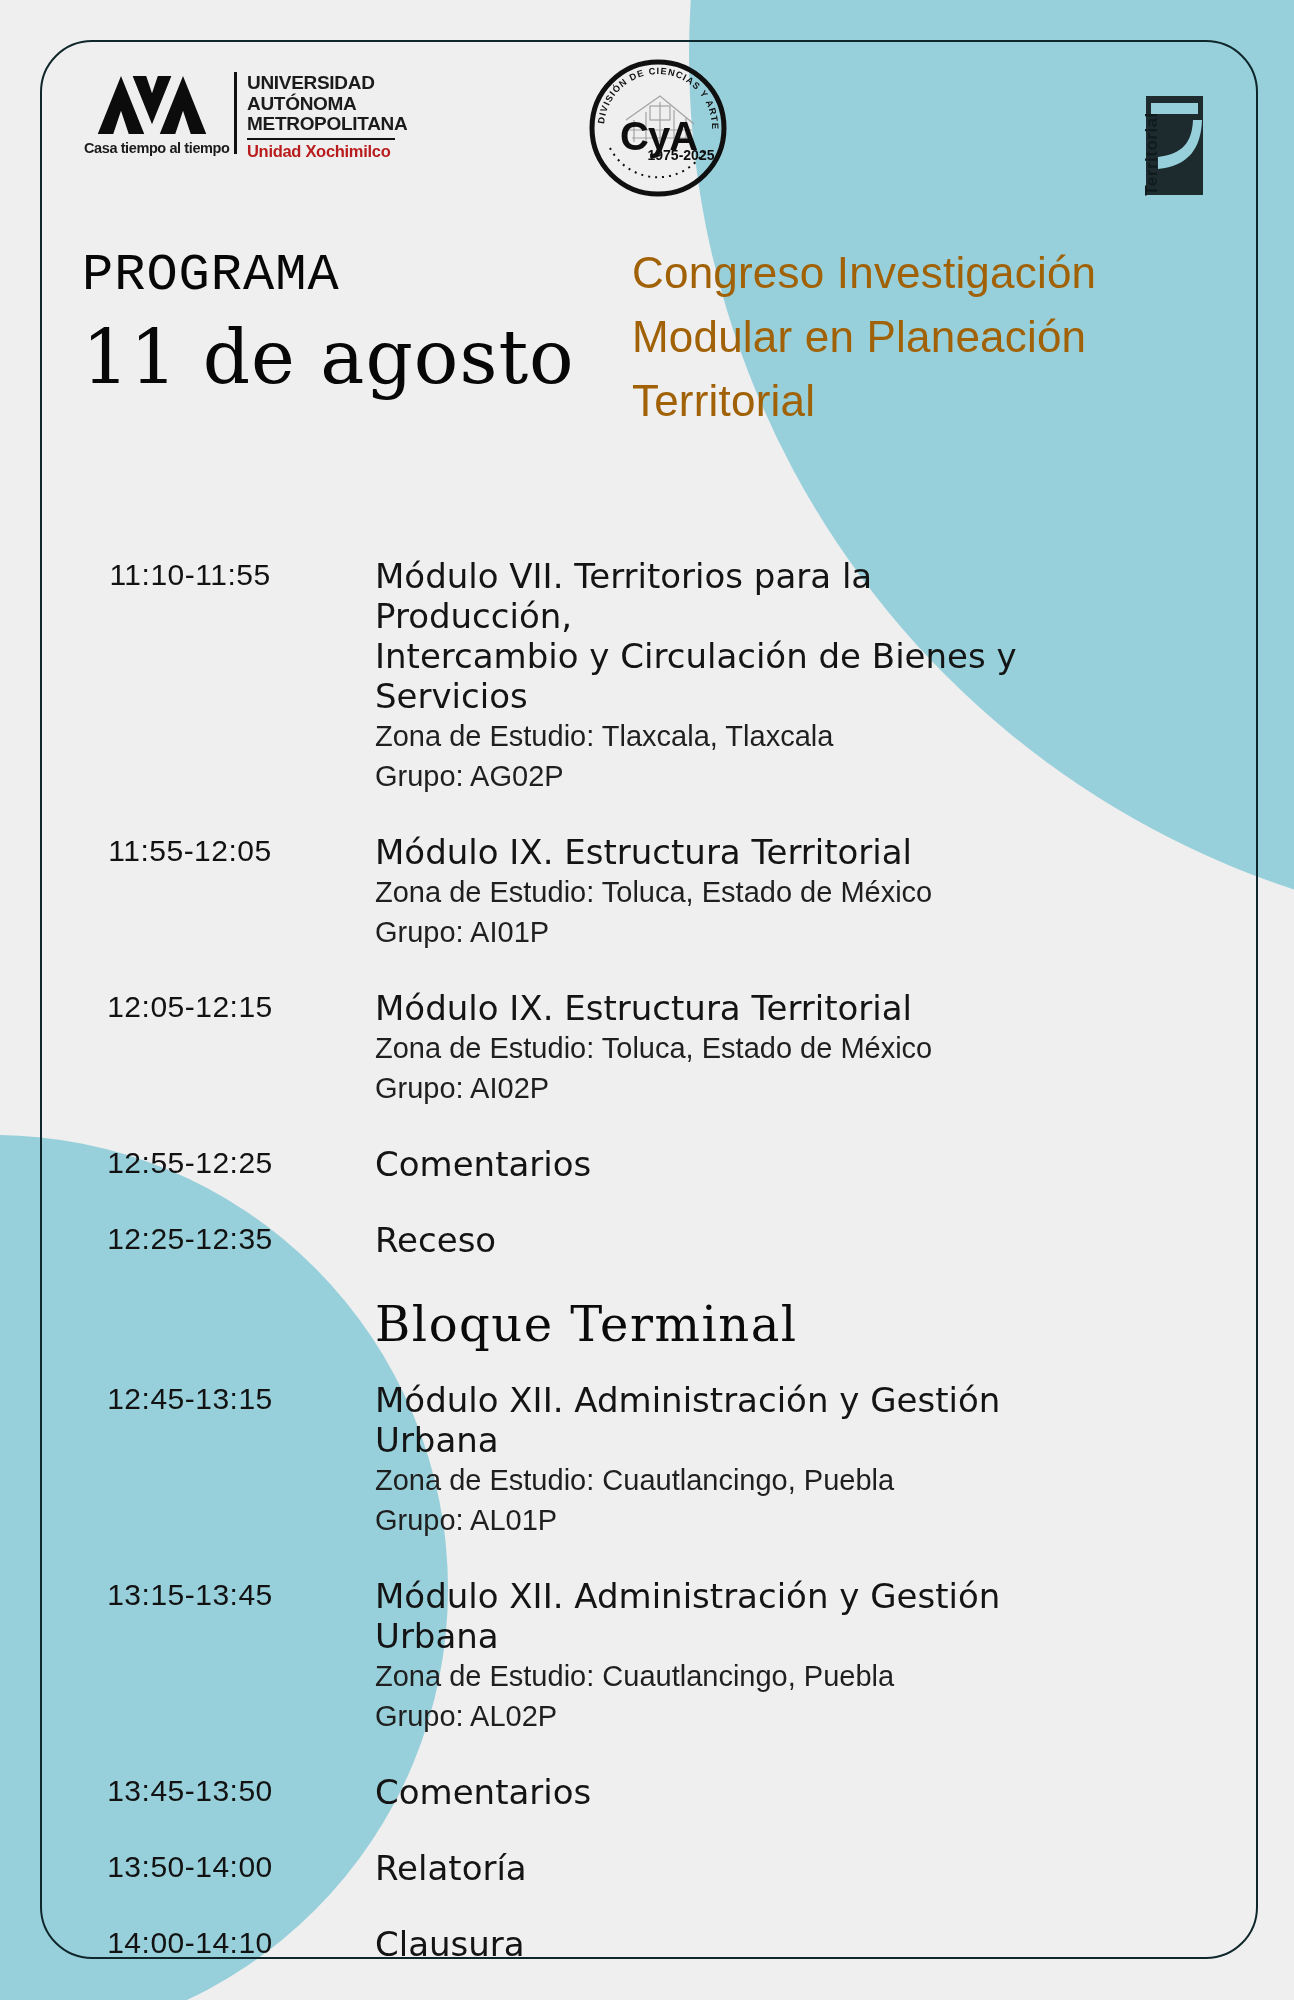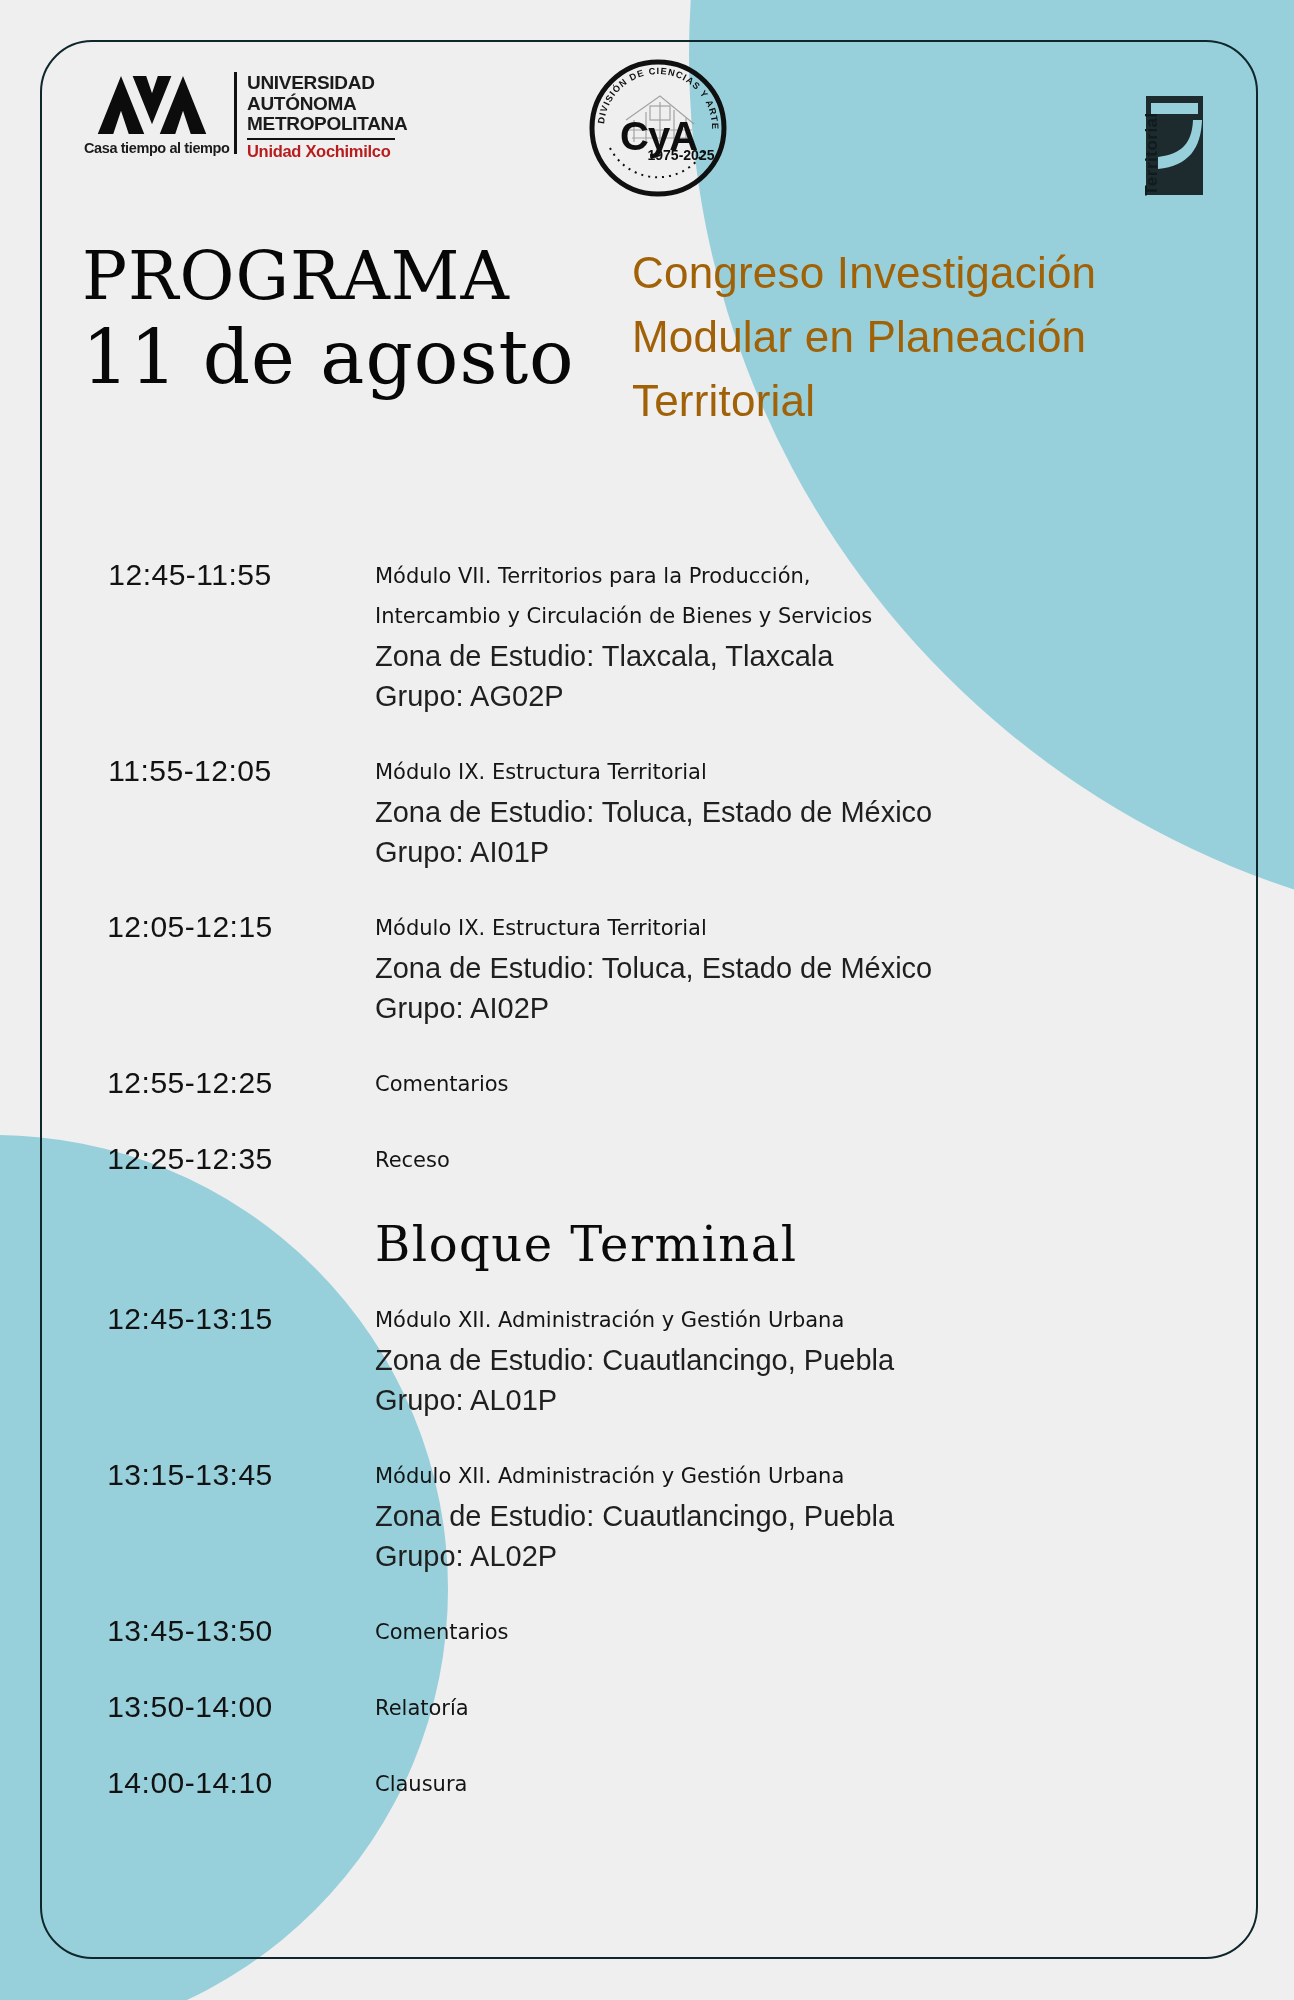--- a/index.html
+++ b/index.html
@@ -37,38 +37,38 @@
   .terr-rect{position:absolute;left:34px;top:4px;width:57px;height:99px;background:#1d2a2e;}
   .terr-label{
     position:absolute;left:-26px;top:24px;width:76px;height:76px;
     transform:rotate(-90deg);transform-origin:center;
     font-weight:bold;font-size:17px;letter-spacing:0.5px;color:#101b1e;
     display:flex;align-items:flex-end;justify-content:center;white-space:nowrap;
   }
 
   
   .title-block{left:82px;top:236px;font-family:"DejaVu Serif","Liberation Serif",serif;color:#070707;}
-  .title-line1{font-size:67px;line-height:80px;letter-spacing:1px;}
+  .title-line1{font-size:52px;line-height:80px;letter-spacing:1px;font-family:Liberation Mono, monospace;}
   .title-line2{font-size:74px;line-height:82px;letter-spacing:1px;}
   .subtitle{
     left:632px;top:241px;font-size:44px;line-height:64px;color:#a16207;
     white-space:pre-line;letter-spacing:0.2px;
   }
 
   
   .schedule{left:70px;top:556px;width:1120px;}
   .row{display:flex;margin-bottom:36px;}
   .row .time{
     width:240px;flex:0 0 240px;text-align:center;font-size:30px;
     letter-spacing:0.5px;padding-top:2px;color:#121212;
   }
   .row .cell{margin-left:65px;width:680px;}
   .rtitle{
     font-family:"DejaVu Sans","Liberation Sans",sans-serif;
-    font-size:21px;line-height:40px;white-space:pre-line;color:#141414;
+    font-size:34px;line-height:40px;white-space:pre-line;color:#141414;
   }
   .rdetails{font-size:29px;line-height:40px;white-space:pre-line;color:#1f1f1f;}
   .rdetails:empty{display:none;}
   .bloque{
     margin:4px 0 28px 305px;
     font-family:"DejaVu Serif","Liberation Serif",serif;
     font-size:48px;color:#0a0a0a;letter-spacing:1.5px;
   }
 </style>
 </head>
@@ -131,21 +131,21 @@
   <div class="title-line1">PROGRAMA</div>
   <div class="title-line2">11 de agosto</div>
 </div>
 <div class="layer subtitle">Congreso Investigación
 Modular en Planeación
 Territorial</div>
 
 <div class="layer schedule">
 
   <div class="row">
-    <div class="time">12:45-11:55</div>
+    <div class="time">11:10-11:55</div>
     <div class="cell">
       <div class="rtitle">Módulo VII. Territorios para la Producción,
 Intercambio y Circulación de Bienes y Servicios</div>
       <div class="rdetails">Zona de Estudio: Tlaxcala, Tlaxcala
 Grupo: AG02P</div>
     </div>
   </div>
 
   <div class="row">
     <div class="time">11:55-12:05</div>

